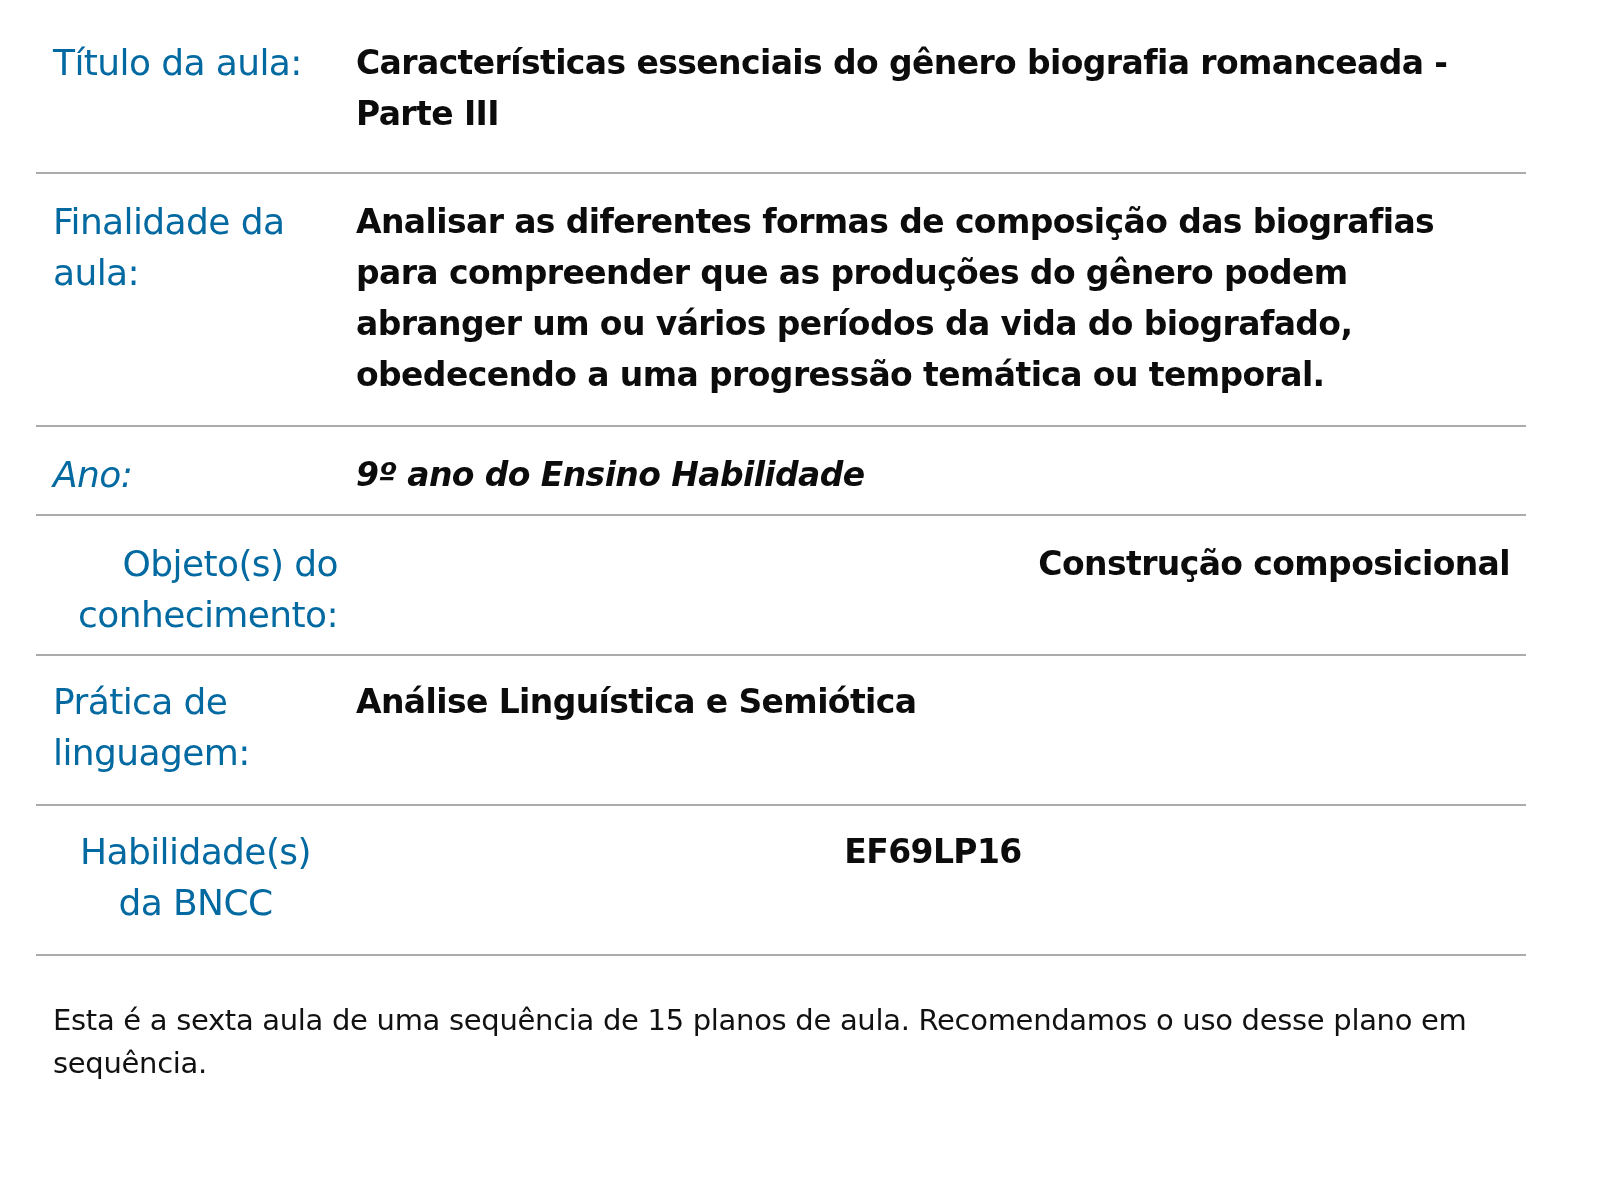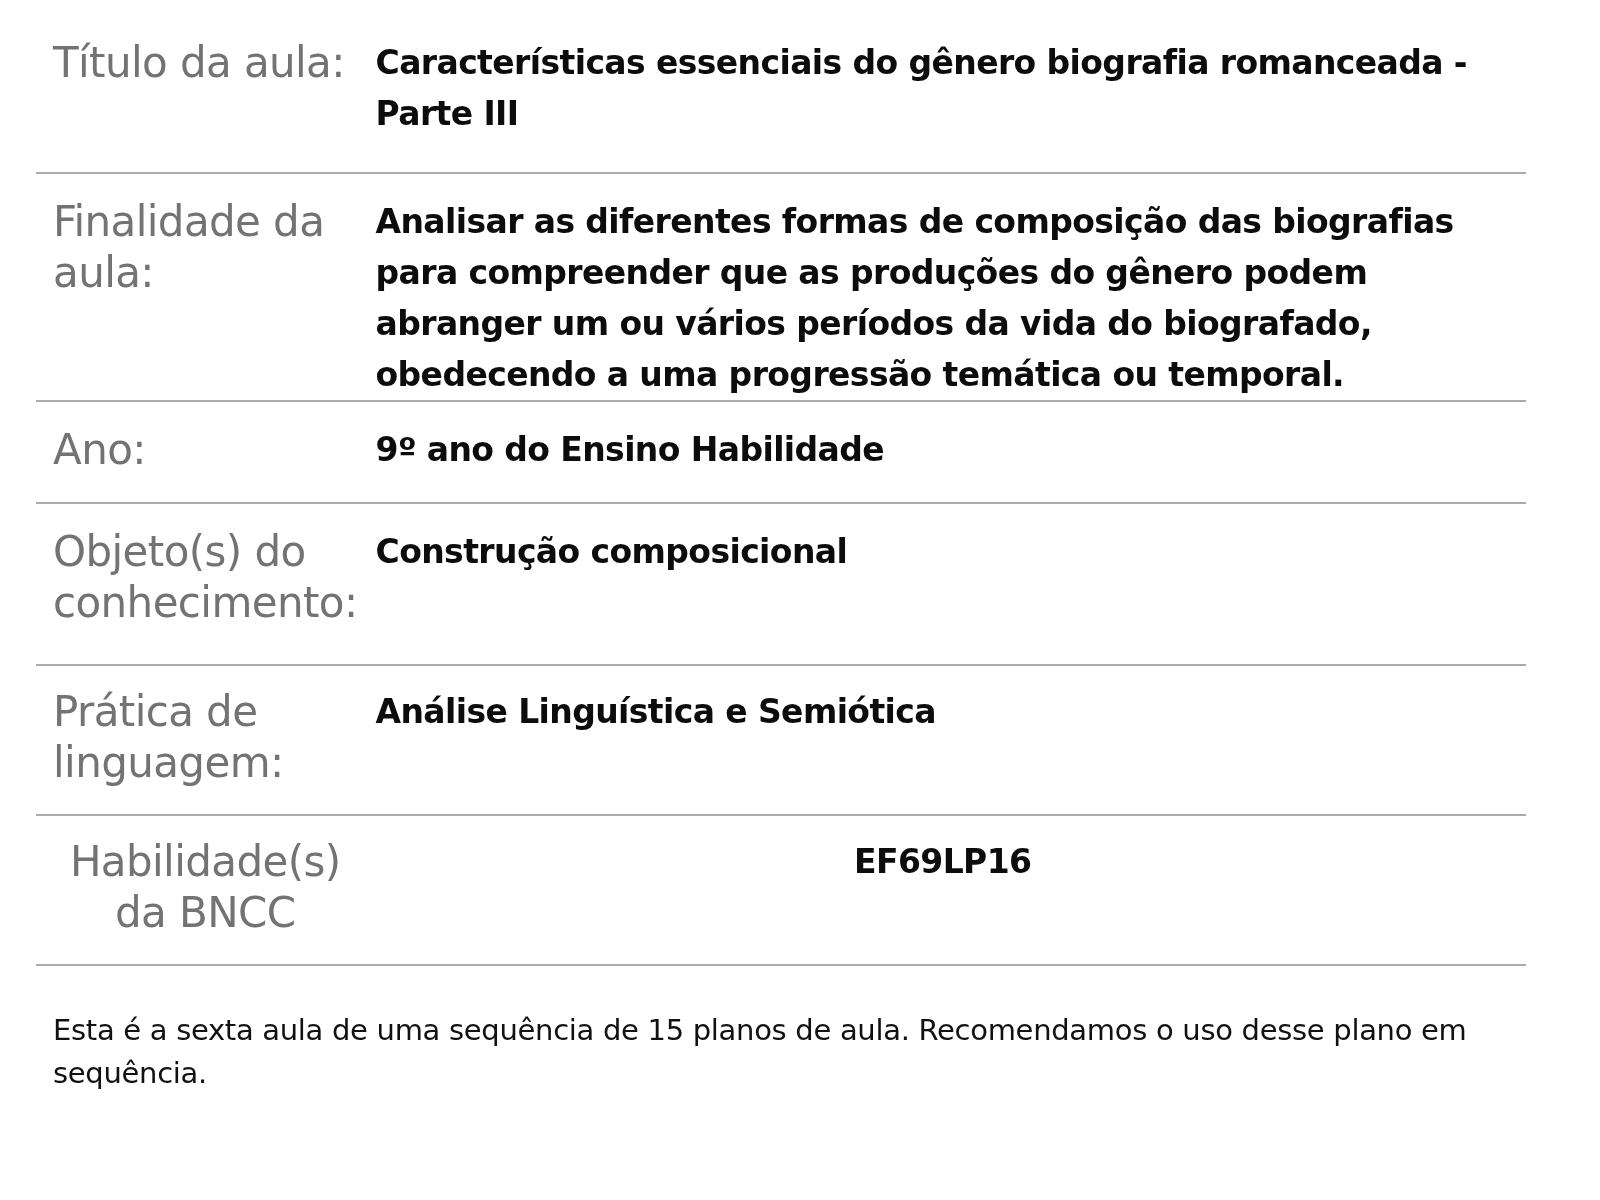--- a/index.html
+++ b/index.html
@@ -28,44 +28,44 @@
       border-bottom: 2px solid #ababab;
     }
     .cell {
       vertical-align: top;
       padding: 0;
     }
     .label {
       width: 285px;
       padding-left: 17px;
       padding-right: 10px;
-      font-size: 42px;
+      font-size: 36px;
       line-height: 51px;
       font-weight: normal;
       letter-spacing: -0.6px;
-      color: #737373;
+      color: #0369a1;
       margin-top: 8px;
     }
     .value {
       padding-left: 8px;
       padding-right: 16px;
       font-size: 33px;
       line-height: 51px;
       font-weight: bold;
       letter-spacing: -0.6px;
       color: #0c0c0c;
     }
     .label-inner, .value-inner {
       display: block;
     }
     .r-title .cell { padding-top: 37px; padding-bottom: 33px; }
-    .r-purpose .cell { padding-top: 22px; }
-    .r-year .cell { padding-top: 22px; padding-bottom: 27px; }
+    .r-purpose .cell { padding-top: 22px; padding-bottom: 25px; }
+    .r-year .cell { padding-top: 22px; padding-bottom: 14px; font-style: italic; }
     .r-genre .cell { padding-top: 22px; padding-bottom: 27px; }
-    .r-object .cell { padding-top: 22px; padding-bottom: 36px; }
+    .r-object .cell { padding-top: 22px; padding-bottom: 14px; text-align: right; }
     .r-practice .cell { padding-top: 20px; padding-bottom: 26px; }
     .r-skills .cell { padding-top: 20px; padding-bottom: 26px; text-align: center; }
 
     .footer-note {
       padding: 14px 17px 0 17px;
       font-size: 29px;
       line-height: 43px;
       letter-spacing: -0.3px;
       color: #111111;
     }

